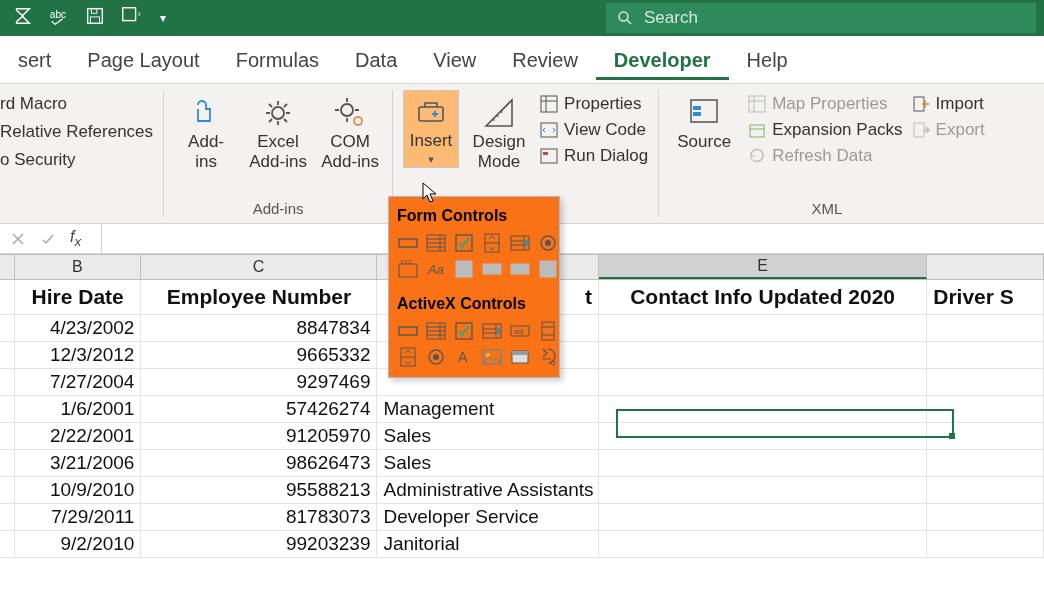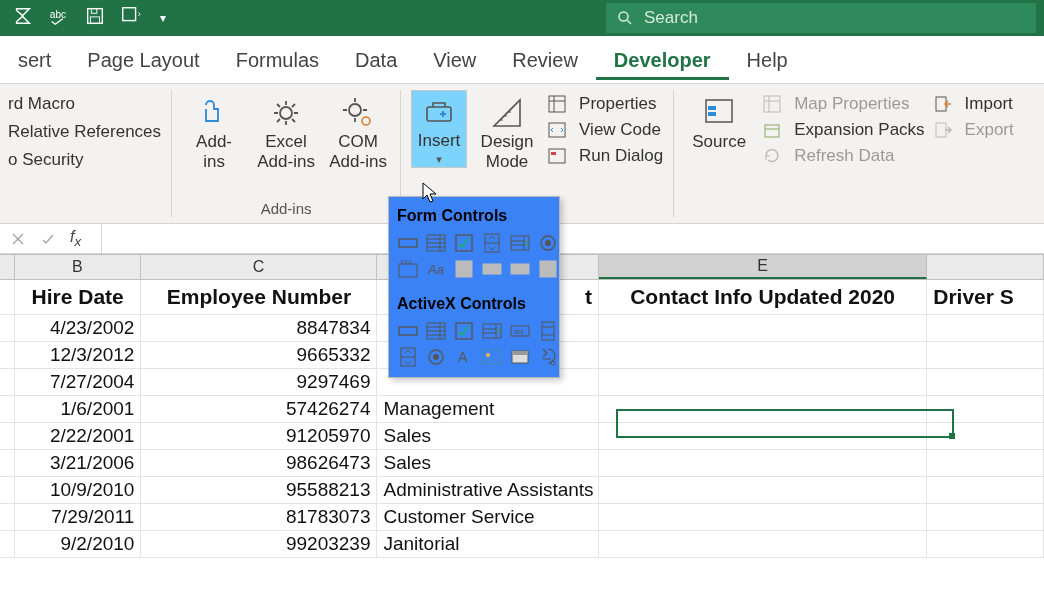--- a/index.html
+++ b/index.html
@@ -25,25 +25,25 @@
   .group { padding: 6px 10px 2px; display: flex; flex-direction: column; }
   .group-body { flex: 1; display: flex; align-items: flex-start; gap: 8px; }
   .group-label { text-align: center; font-size: 15px; color: #555; padding: 2px 0 4px; }
   .vsep { width: 1px; background: #d4d4d4; margin: 6px 0; }
 
   .code-col { display: flex; flex-direction: column; gap: 8px; font-size: 17px; color: #333; padding-top: 4px; }
   .code-col div { white-space: nowrap; }
 
   .bigbtn { display: flex; flex-direction: column; align-items: center; width: 64px; padding-top: 4px; font-size: 17px; color: #333; line-height: 1.2; text-align: center; cursor: pointer; }
   .bigbtn .iconwrap { height: 38px; display: flex; align-items: center; justify-content: center; }
-  .bigbtn.insert { background: #7dd3fc; border: 1px solid #c8c8c8; width: 56px; padding: 2px 2px 0; }
+  .bigbtn.insert { background: #fdba74; border: 1px solid #c8c8c8; width: 56px; padding: 2px 2px 0; }
   .chev-down { font-size: 11px; color: #555; margin-top: 2px; }
 
   .cmdcol { display: flex; flex-direction: column; gap: 6px; padding-top: 4px; }
-  .cmd { display: flex; align-items: flex-start; gap: 12px; font-size: 17px; color: #333; cursor: pointer; white-space: nowrap; }
+  .cmd { display: flex; align-items: flex-start; gap: 5px; font-size: 17px; color: #333; cursor: pointer; white-space: nowrap; }
   .cmd.dim { color: #9a9a9a; }
   .cmd svg { width: 20px; height: 20px; flex-shrink: 0; }
 
   
   .fbar { height: 30px; display: flex; align-items: center; border-bottom: 1px solid #d4d4d4; gap: 14px; padding: 0 10px; }
   .fbar .fx { font-style: italic; font-size: 16px; color: #444; }
   .fbar svg { width: 16px; height: 16px; }
 
   
   .grid { position: relative; }
@@ -60,21 +60,21 @@
   .wB { width: 130px; }
   .wC { width: 243px; }
   .wD { width: 228px; }
   .wE { width: 338px; }
   .wF { width: 120px; }
 
   .selcell { position: absolute; border: 2px solid #217346; pointer-events: none; }
   .selhandle { position: absolute; right: -3px; bottom: -3px; width: 6px; height: 6px; background: #217346; }
 
   
-  .popup { position: absolute; left: 388px; top: 196px; width: 172px; background: #3b82f6; border: 1px solid #b7b7b7; box-shadow: 3px 3px 6px rgba(0,0,0,.2); z-index: 50; padding: 6px 6px 8px; }
+  .popup { position: absolute; left: 388px; top: 196px; width: 172px; background: #f97316; border: 1px solid #b7b7b7; box-shadow: 3px 3px 6px rgba(0,0,0,.2); z-index: 50; padding: 6px 6px 8px; }
   .popup h4 { font-size: 16px; font-weight: 700; padding: 4px 2px 6px; }
   .ctrlgrid { display: grid; grid-template-columns: repeat(6, 26px); gap: 2px 2px; }
   .ctrlgrid .c { width: 26px; height: 24px; display: flex; align-items: center; justify-content: center; cursor: pointer; }
   .ctrlgrid .c.dim svg * { stroke: #bbb; fill: #bbb; }
   .popup .group2 { margin-top: 10px; }
 
   .cursor { position: absolute; left: 422px; top: 182px; z-index: 60; pointer-events: none; }
 
 </style>
 </head>
@@ -115,21 +115,21 @@
   <div class="tab">Formulas</div>
   <div class="tab">Data</div>
   <div class="tab">View</div>
   <div class="tab">Review</div>
   <div class="tab active">Developer</div>
   <div class="tab">Help</div>
 </div>
 
 <div class="ribbon">
 
-  <div class="group" style="padding-left:8px;align-items:center;">
+  <div class="group" style="padding-left:0;align-items:center;">
     <div class="group-body">
       <div class="code-col">
         <div>rd Macro</div>
         <div>Relative References</div>
         <div>o Security</div>
       </div>
     </div>
     <div class="group-label">&nbsp;</div>
   </div>
 
@@ -274,20 +274,21 @@
           </div>
         <div class="cmd dim">
             <svg viewBox="0 0 20 20">
               <rect x="3" y="3" width="10" height="14" fill="none" stroke="#bbb"></rect>
               <path d="M12 10h6m-3-3l3 3-3 3" fill="none" stroke="#bbb" stroke-width="1.5"></path>
             </svg>
             <span>Export</span>
           </div>
       </div>
     </div>
+    <div class="group-label">XML</div>
   </div>
 </div>
 
 <div class="fbar">
   <svg viewBox="0 0 16 16" style="stroke:#aaa;">
       <path d="M3 3l10 10M13 3L3 13" stroke-width="1.5"></path>
     </svg>
   <svg viewBox="0 0 16 16" style="stroke:#aaa;">
       <path d="M3 9l3 3 7-8" fill="none" stroke-width="1.5"></path>
     </svg>
@@ -368,21 +369,21 @@
         <div class="cell wB r">10/9/2010</div>
         <div class="cell wC r">95588213</div>
         <div class="cell wD">Administrative Assistants</div>
         <div class="cell wE"></div>
         <div class="cell wF"></div>
       </div>
       <div class="row">
         <div class="cell wA"></div>
         <div class="cell wB r">7/29/2011</div>
         <div class="cell wC r">81783073</div>
-        <div class="cell wD">Customer Service</div>
+        <div class="cell wD">Developer Service</div>
         <div class="cell wE"></div>
         <div class="cell wF"></div>
       </div>
       <div class="row">
         <div class="cell wA"></div>
         <div class="cell wB r">9/2/2010</div>
         <div class="cell wC r">99203239</div>
         <div class="cell wD">Janitorial</div>
         <div class="cell wE"></div>
         <div class="cell wF"></div>

